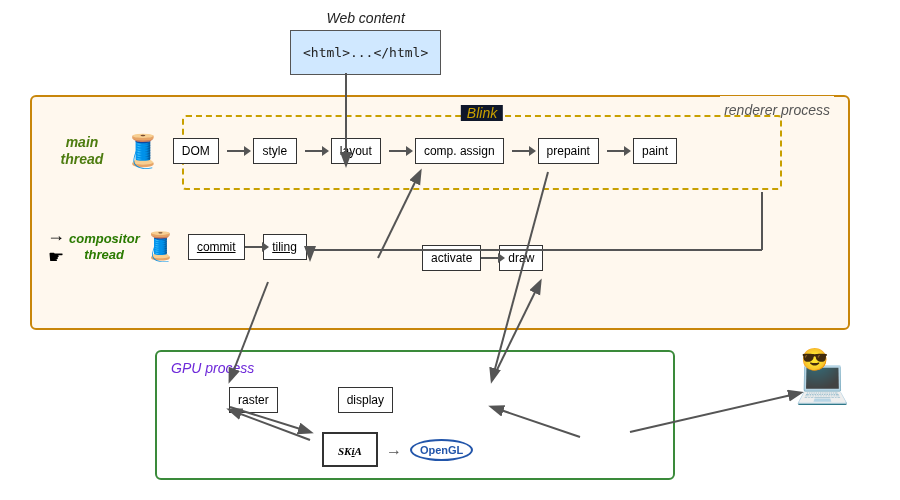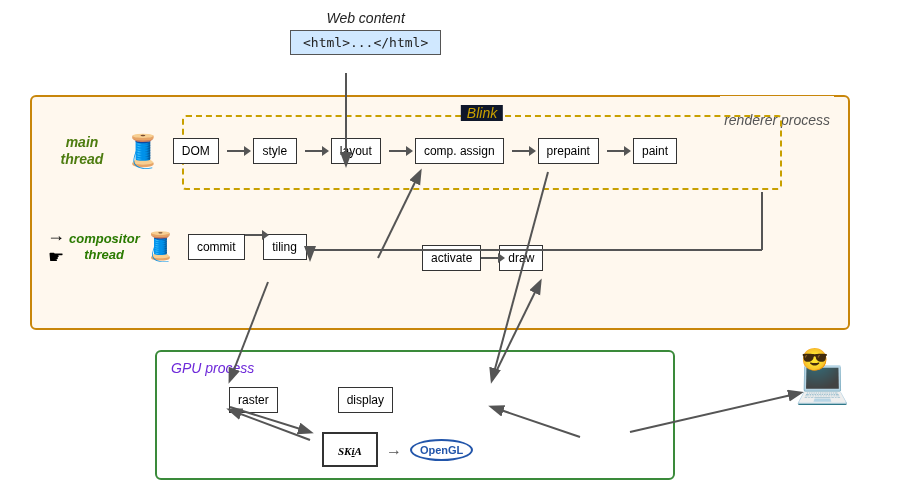--- a/index.html
+++ b/index.html
@@ -21,21 +21,21 @@
       text-align: center;
     }
     .web-content-label {
       font-style: italic;
       font-size: 14px;
       color: #222;
       margin-bottom: 4px;
     }
     .web-content-box {
       border: 1.5px solid #555;
-      padding: 4px 12px;
+      padding: 14px 12px;
       background: #d0e8ff;
       font-family: monospace;
       font-size: 13px;
       color: #222;
     }
 
     
     .arrow-down-web {
       position: absolute;
       top: 73px;
@@ -66,21 +66,21 @@
       border-radius: 6px;
     }
     .renderer-label {
       position: absolute;
       top: -1px;
       right: 14px;
       font-style: italic;
       font-size: 14px;
       color: #555;
       background: #fff8ee;
-      padding: 16px 4px;
+      padding: 6px 4px;
     }
 
     
     .blink-box {
       position: absolute;
       top: 18px;
       left: 150px;
       width: 600px;
       height: 75px;
       border: 2px dashed #c8a000;
@@ -173,22 +173,24 @@
       font-style: italic;
     }
     .spool-comp {
       font-size: 28px;
       margin: 0 4px;
     }
 
     
     .comp-boxes {
       display: flex;
+      align-items: center;
       gap: 0;
       margin-left: 6px;
+      text-decoration: underline;
     }
 
     
     .gpu-process {
       position: absolute;
       top: 350px;
       left: 155px;
       width: 520px;
       height: 130px;
       border: 2.5px solid #3a8a3a;

